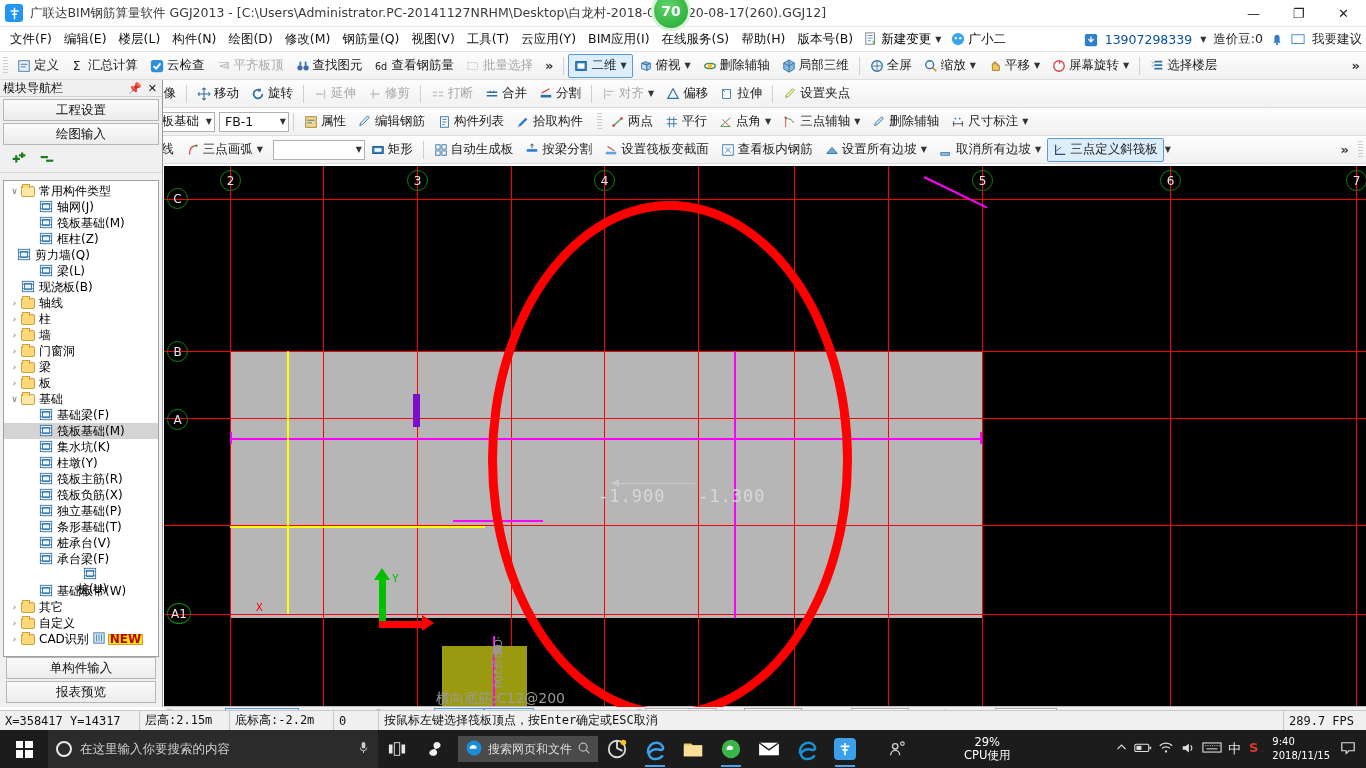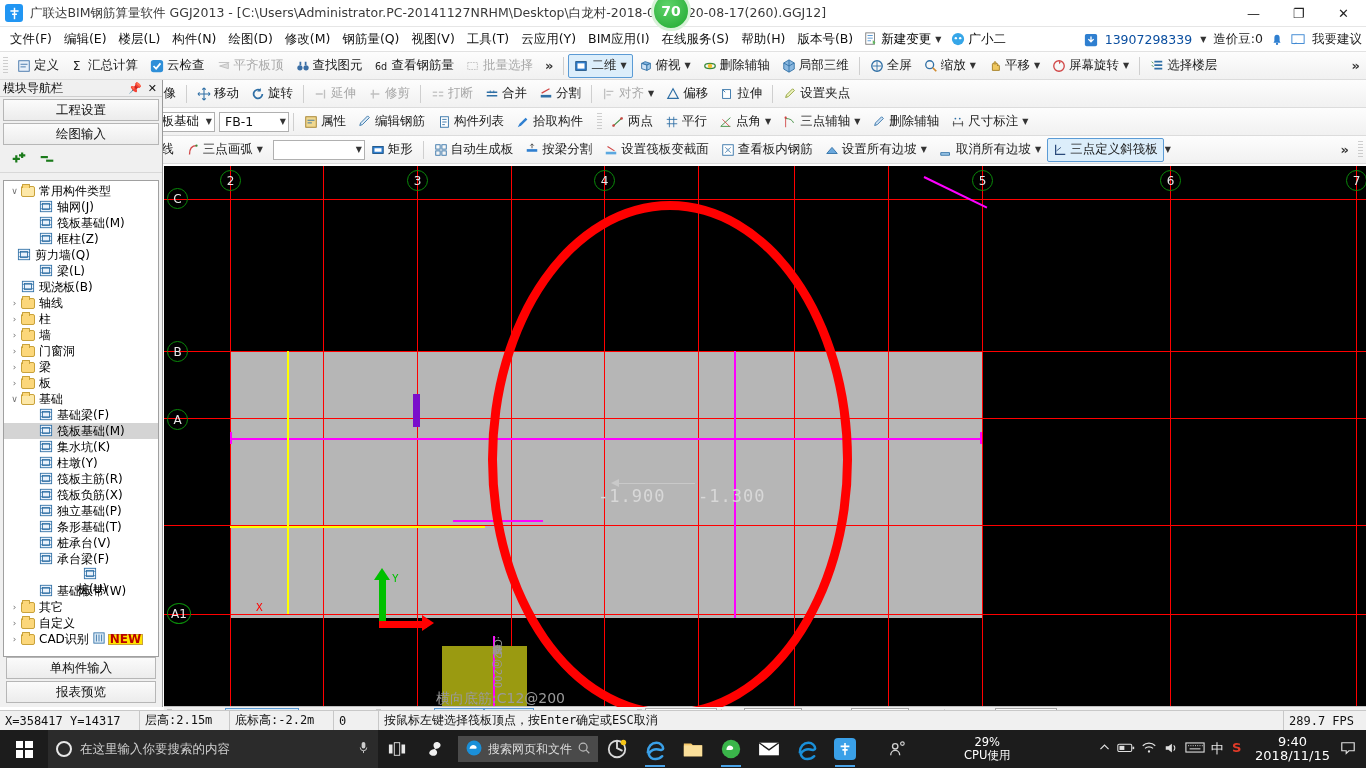--- a/index.html
+++ b/index.html
@@ -238,21 +238,21 @@
   .tb-running { position: relative; }
   .tb-running::after {
     content:''; position:absolute; left:9px; right:9px; bottom:1px; height:2px; background:#4aa3e8;
   }
   .edge-box {
     height: 26px; background: #4a4a4a; display:flex; align-items:center; gap:5px;
     padding: 0 7px; color:#ddd; font-size:12px; margin-left:4px;
   }
   .tray { margin-left:auto; display:flex; align-items:center; gap:6px; padding-right:6px; color:#e8e8e8; font-size:12px;}
   .cpu { color:#fff; font-size:11.5px; text-align:center; line-height:13px; padding: 0 8px;}
-  .clock { color:#fff; font-size:13px; text-align:center; line-height:14px; padding-left:4px;}
+  .clock { color:#fff; font-size:10px; line-height:14px; padding-left:4px;}
   .notif { width: 24px; height:38px; display:flex; align-items:center; justify-content:center;}
 </style>
 </head>
 <body>
 
 <div id="app">
 
   <div class="titlebar">
     <div class="app-icon">
       <svg width="13" height="13" viewBox="0 0 16 16">

